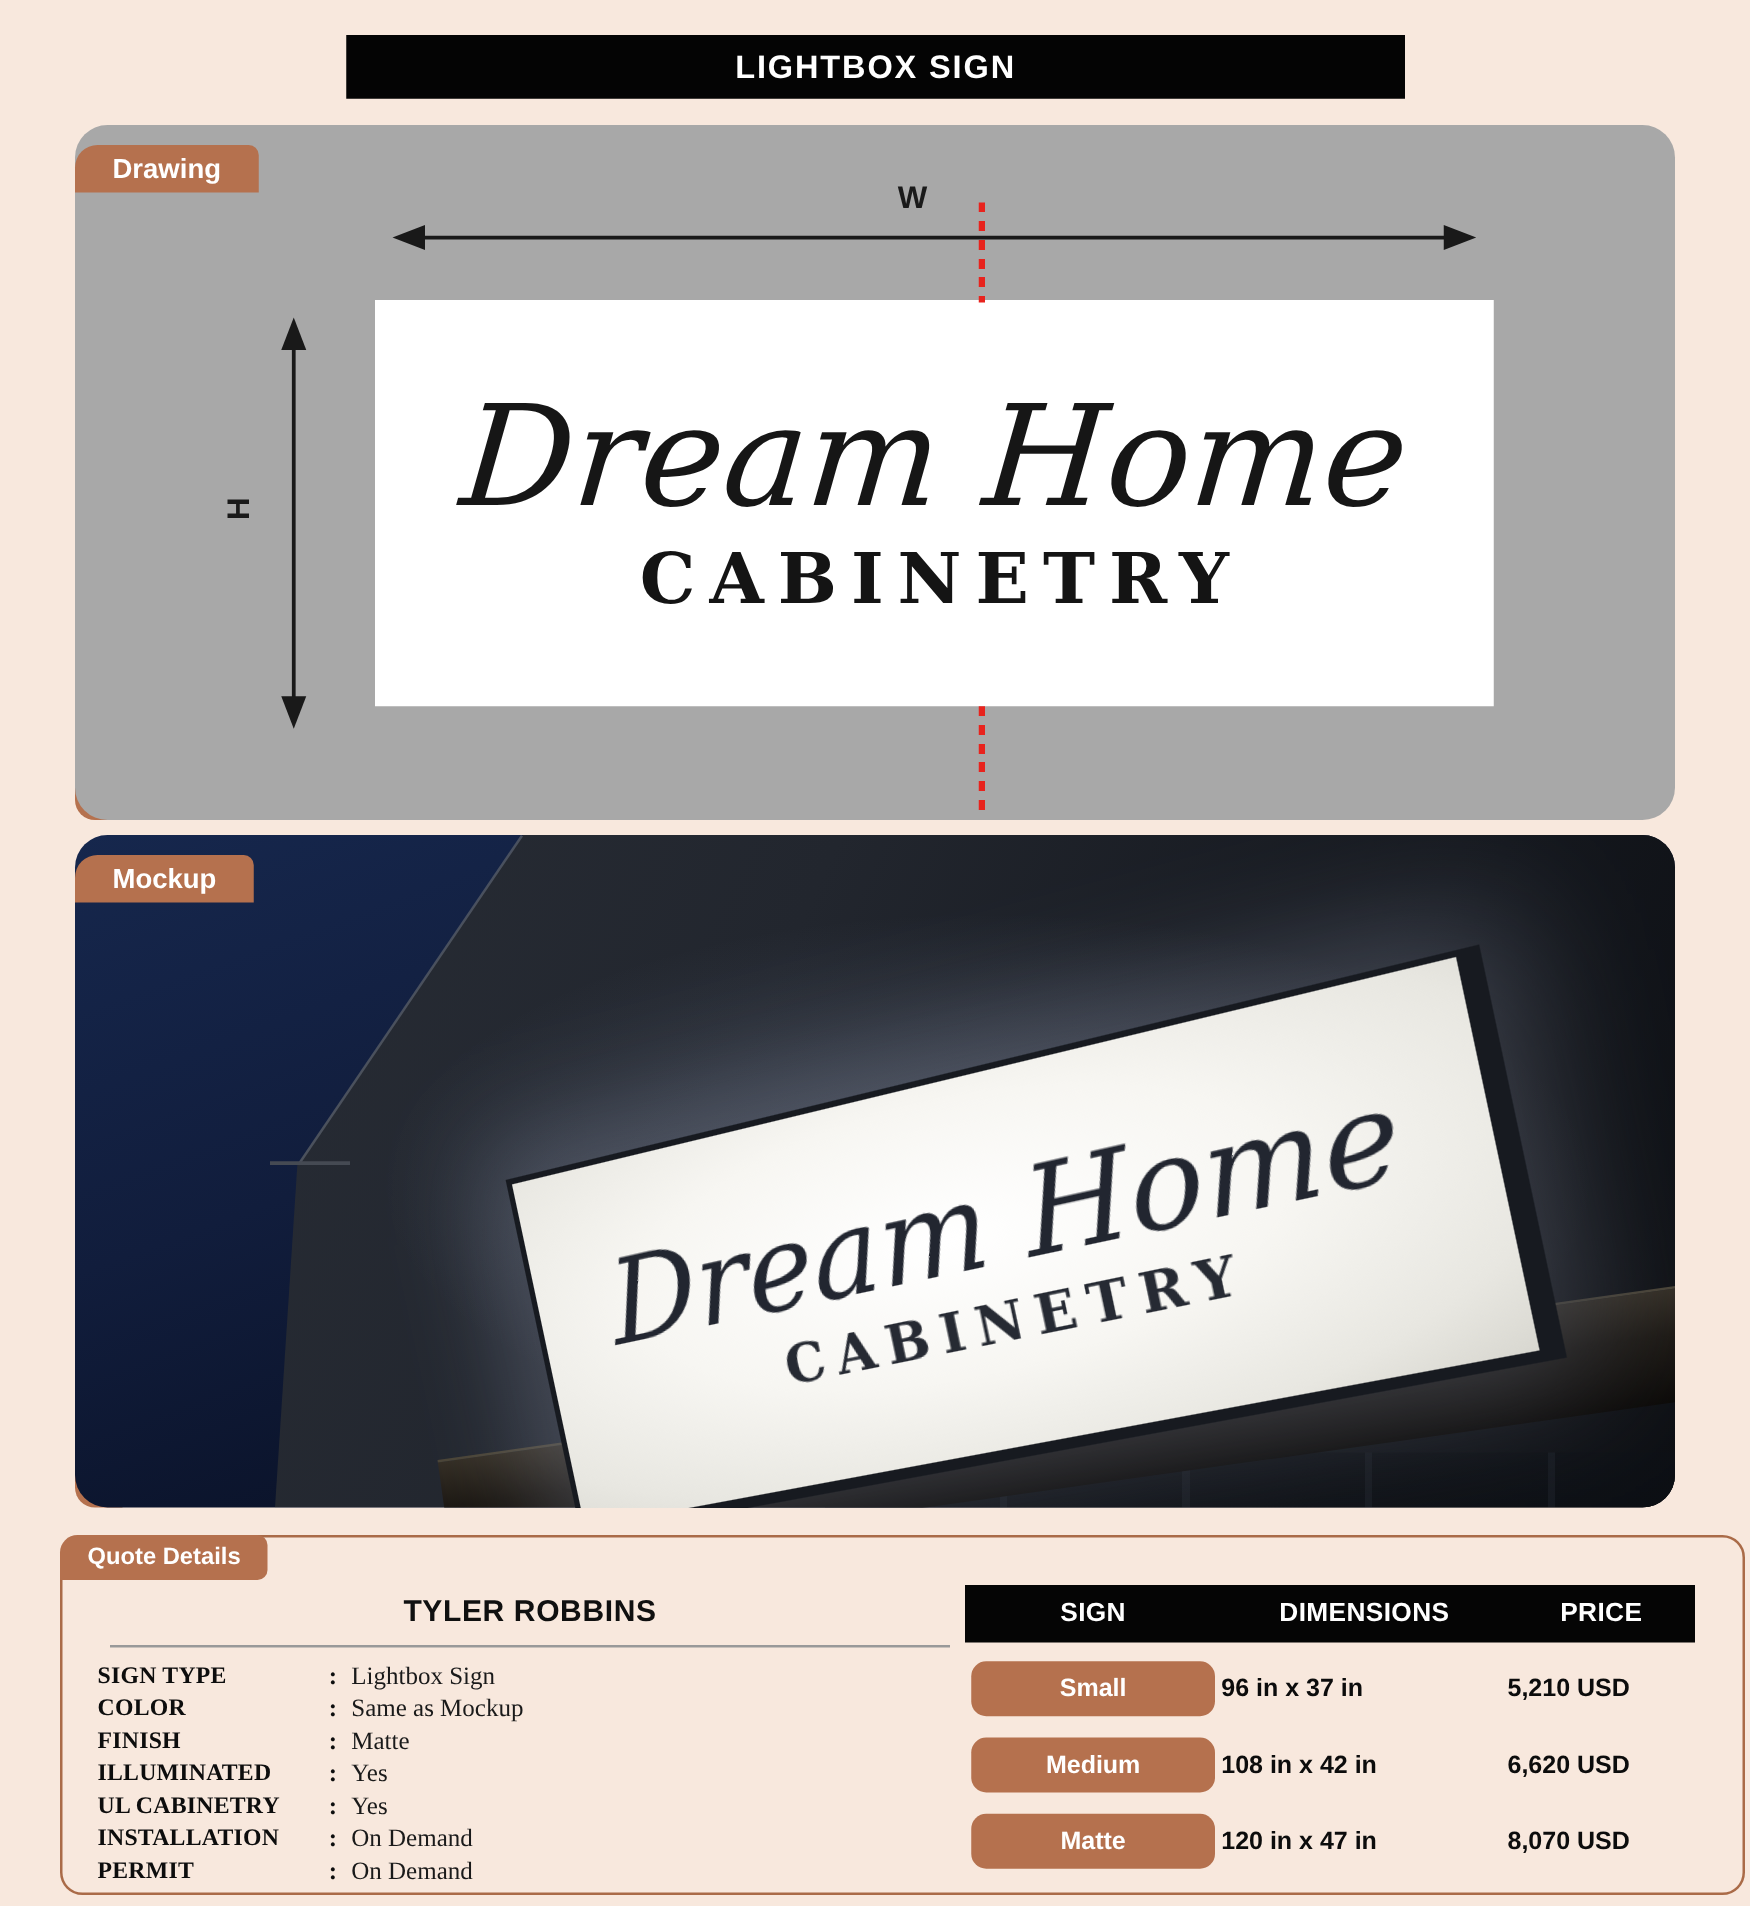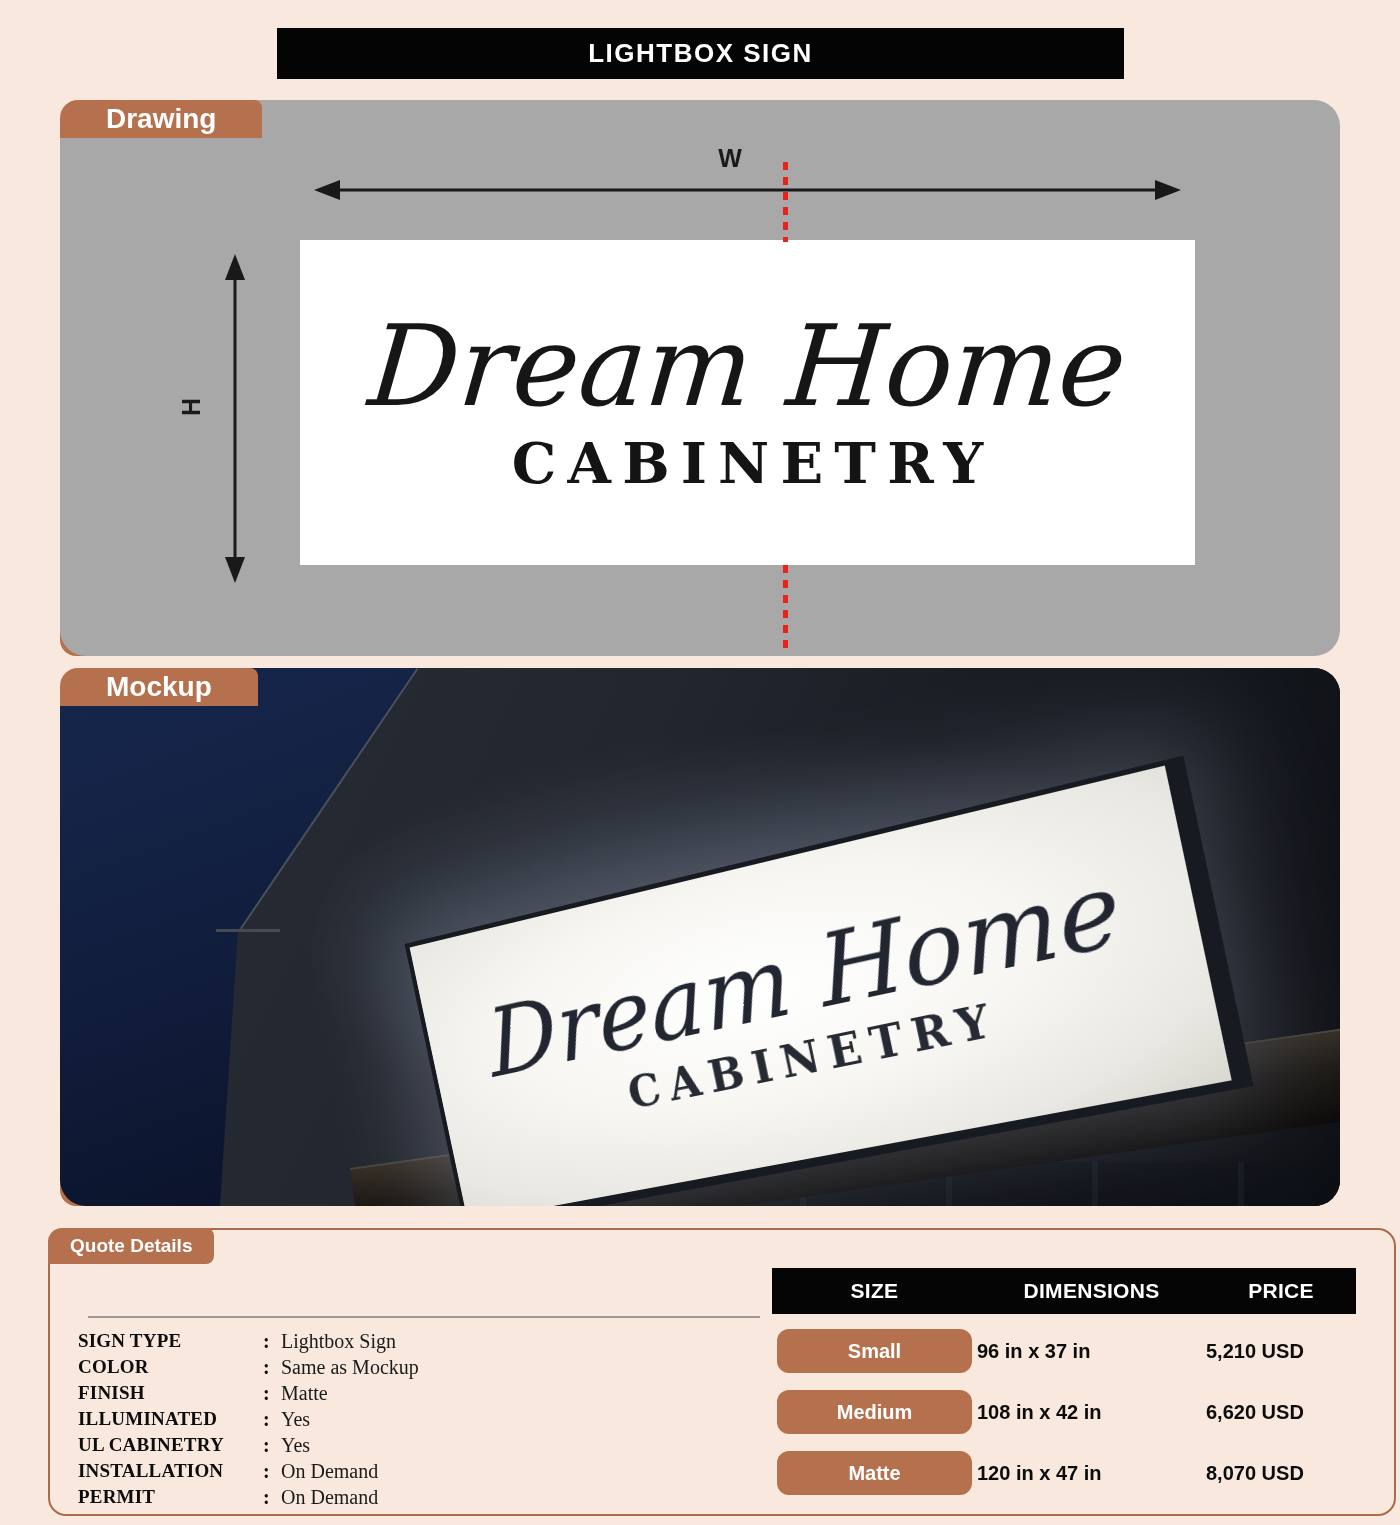--- a/index.html
+++ b/index.html
@@ -17,22 +17,22 @@
     display:flex;align-items:center;justify-content:center;
     font-size:26px;font-weight:700;letter-spacing:1.5px;
   }
   
   .section{position:absolute;}
   .corner-wedge{
     position:absolute;left:0;bottom:0;width:38px;height:38px;
     background:#b5714e;border-radius:0 0 0 16px;z-index:0;
   }
   .sec-tab{
-    position:absolute;left:0;top:0;height:38px;padding:0 46px;
-    background:#b5714e;color:#fff;font-size:28px;font-weight:700;
+    position:absolute;left:0;top:16px;height:38px;padding:0 30px;
+    background:#b5714e;color:#fff;font-size:22px;font-weight:700;
     line-height:38px;border-radius:18px 8px 0 0;z-index:3;
   }
   
   .drawing{left:60px;top:100px;width:1280px;height:556px;}
   .canvas{
     position:absolute;inset:0;background:#a8a8a8;border-radius:26px;
     z-index:1;overflow:hidden;
   }
   .w-arrow{position:absolute;left:250px;top:76px;width:875px;height:28px;}
   .w-label{
@@ -195,20 +195,21 @@
       <div class="mock-script">Dream Home</div>
       <div class="mock-caps">CABINETRY</div>
     </div>
   </div>
   <div class="sec-tab">Mockup</div>
 </div>
 
 <div class="section quote">
   <div class="quote-tab">Quote Details</div>
 
+  <div class="customer">TYLER ROBBINS</div>
   <div class="divider"></div>
 
   <div class="fields">
     <div class="field-row">
       <span class="field-label">SIGN TYPE</span>
       <span class="field-sep">:</span>
       <span class="field-value">Lightbox Sign</span>
     </div>
     <div class="field-row">
       <span class="field-label">COLOR</span>
@@ -237,21 +238,21 @@
     </div>
     <div class="field-row">
       <span class="field-label">PERMIT</span>
       <span class="field-sep">:</span>
       <span class="field-value">On Demand</span>
     </div>
   </div>
 
   <div class="size-table">
     <div class="table-header">
-      <div class="th-cell">SIZE</div>
+      <div class="th-cell">SIGN</div>
       <div class="th-cell">DIMENSIONS</div>
       <div class="th-cell">PRICE</div>
     </div>
     <div class="table-body">
       <div class="table-row">
         <div class="size-pill">Small</div>
         <div class="dim-cell">96 in x 37 in</div>
         <div class="price-cell">5,210 USD</div>
       </div>
       <div class="table-row">

